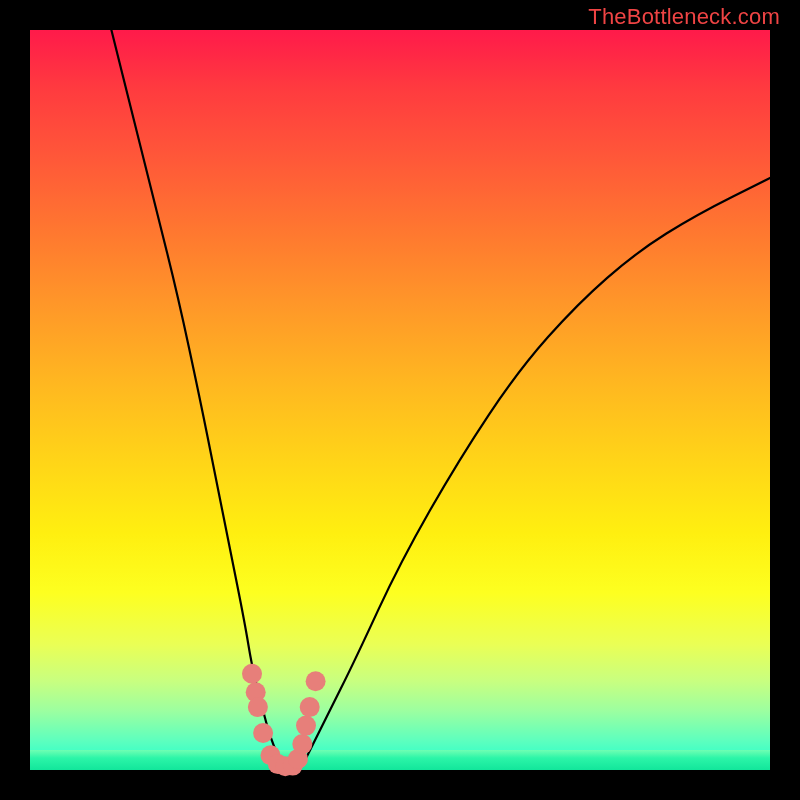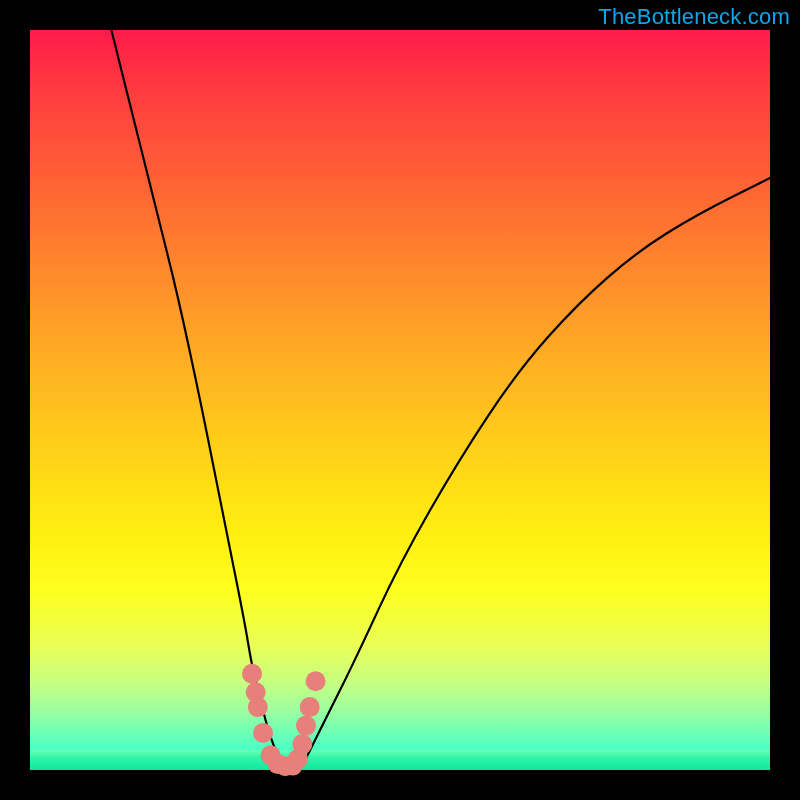--- a/index.html
+++ b/index.html
@@ -52,22 +52,22 @@
     background: linear-gradient(
       to bottom,
       #6fffb3 0%,
       #2cf5a8 40%,
       #12e69b 100%
     );
   }
   .watermark {
     position: absolute;
     top: 4px;
-    right: 10px;
-    color: #0ea5e9;
+    right: 20px;
+    color: #ef4444;
     font-size: 22px;
     font-weight: 500;
     letter-spacing: 0.2px;
   }
   svg.curve {
     position: absolute;
     top: 0;
     left: 0;
     width: 740px;
     height: 740px;

